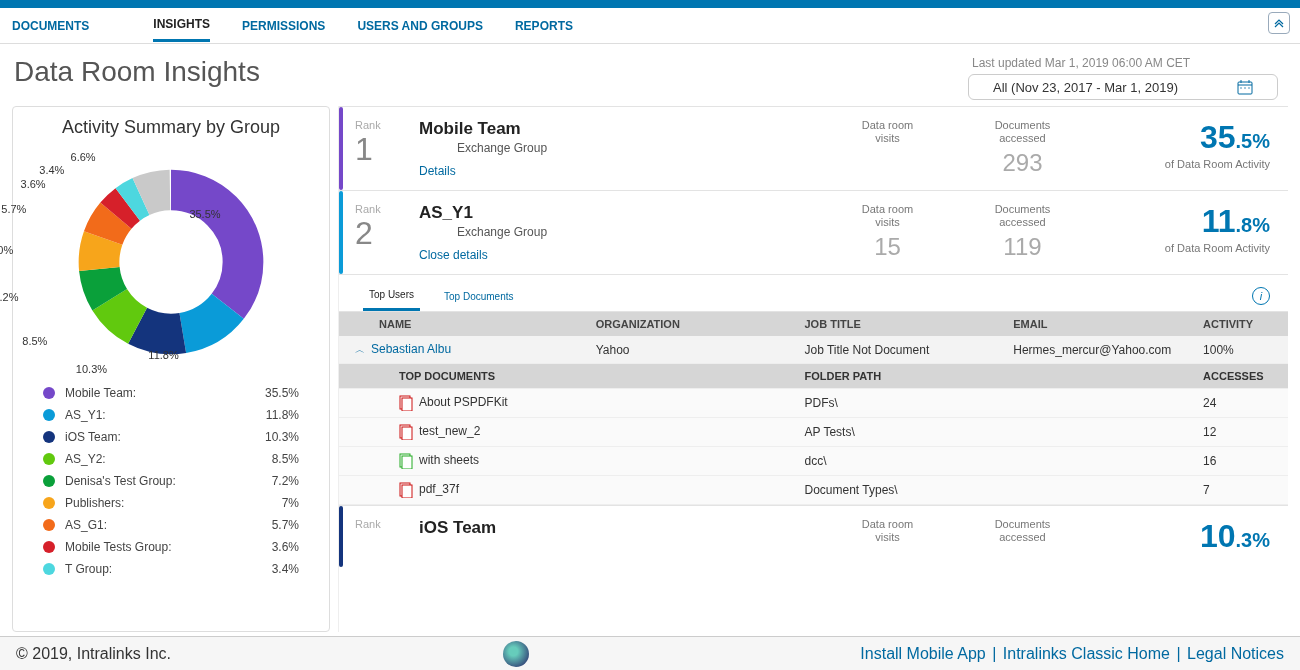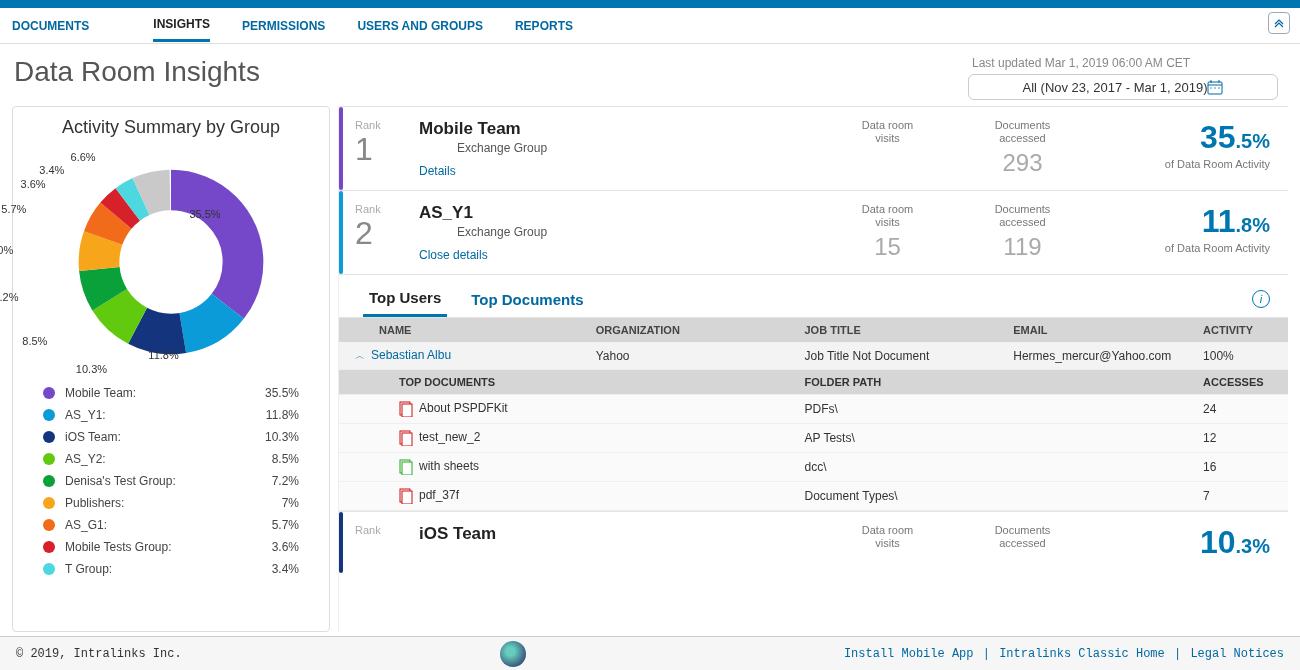--- a/index.html
+++ b/index.html
@@ -6,21 +6,21 @@
 body { font-family: "Segoe UI", Arial, sans-serif; font-size: 13px; color: #333; background: #fff; width: 1300px; height: 670px; overflow: hidden; display: flex; flex-direction: column; }
 .topbar { height: 8px; background: #0076b1; }
 .nav { display: flex; align-items: center; height: 36px; border-bottom: 1px solid #ddd; padding: 0 12px; position: relative; }
 .nav-item { text-transform: uppercase; font-weight: 600; font-size: 12px; color: #0069a0; margin-right: 32px; padding: 8px 0; cursor: pointer; }
 .nav-item.active { color: #222; border-bottom: 3px solid #0076b1; margin-left: 32px; }
 .collapse-btn { position: absolute; right: 10px; top: 4px; width: 22px; height: 22px; border: 1px solid #9ab; border-radius: 4px; display: flex; align-items: center; justify-content: center; color: #0069a0; font-size: 10px; cursor: pointer; }
 .header-row { display: flex; align-items: flex-start; justify-content: space-between; padding: 12px 22px 6px 14px; }
 .page-title { font-size: 28px; font-weight: 400; color: #555; }
 .header-right { text-align: left; }
 .last-updated { font-size: 12px; color: #888; margin-bottom: 4px; margin-left: 4px; }
-.date-picker { border: 1px solid #ccc; border-radius: 6px; padding: 4px 24px; display: flex; align-items: center; width: 310px; justify-content: center; cursor: pointer; }
+.date-picker { border: 1px solid #ccc; border-radius: 6px; padding: 4px 24px; display: flex; align-items: center; width: 310px; justify-content: space-between; cursor: pointer; }
 .cal-icon { width: 16px; height: 16px; color: #0069a0; }
 .content { flex: 1; display: flex; padding: 0 12px 4px 12px; gap: 8px; overflow: hidden; justify-content: center; }
 .left-panel { width: 318px; border: 1px solid #ddd; border-radius: 4px; background: #fff; display: flex; flex-direction: column; }
 .left-panel h2 { font-size: 18px; font-weight: 400; color: #333; text-align: center; padding: 10px 0 4px; }
 .donut-wrap { position: relative; height: 240px; display: flex; align-items: center; justify-content: center; }
 .donut { transform: rotate(-90deg); }
 .donut-label { position: absolute; font-size: 11px; color: #333; }
 .legend { padding: 0 30px 6px 30px; overflow-y: auto; }
 .legend-row { display: flex; align-items: center; padding: 4px 0; font-size: 12px; }
 .swatch { width: 12px; height: 12px; border-radius: 50%; margin-right: 10px; }
@@ -39,33 +39,33 @@
 .group-type { font-size: 12px; color: #555; margin-top: 2px; margin-left: 38px; }
 .details-link { font-size: 12px; color: #0069a0; margin-top: 9px; cursor: pointer; display: inline-block; }
 .stat-col { width: 135px; text-align: center; }
 .stat-label { font-size: 11px; color: #777; line-height: 1.2; }
 .stat-val { font-size: 24px; color: #aaa; font-weight: 400; margin-top: 4px; }
 .pct-col { width: 180px; text-align: right; }
 .pct-big { font-size: 32px; color: #0076b1; font-weight: 600; }
 .pct-small { font-size: 20px; }
 .pct-sub { font-size: 11px; color: #777; margin-top: 2px; }
 .tabs-bar { display: flex; align-items: center; padding: 6px 18px 0 24px; border-top: 1px solid #e3e3e3; border-bottom: 1px solid #e3e3e3; }
-.tab { font-size: 15px; font-weight: 700; color: #0069a0; padding: 8px 6px; margin-right: 18px; cursor: pointer; }
+.tab { font-size: 10px; font-weight: 400; color: #0069a0; padding: 8px 6px; margin-right: 18px; cursor: pointer; }
 .tab.active { color: #222; border-bottom: 3px solid #0076b1; }
 .info-icon { margin-left: auto; width: 18px; height: 18px; border: 1.5px solid #0076b1; border-radius: 50%; color: #0076b1; font-size: 11px; display: flex; align-items: center; justify-content: center; font-style: italic; cursor: pointer; }
 .tbl { width: 100%; border-collapse: collapse; font-size: 12px; }
 .tbl th { background: #d6d6d6; text-align: left; padding: 6px 10px; font-weight: 600; color: #444; font-size: 11px; }
 .tbl td { padding: 6px 10px; border-bottom: 1px solid #eee; background: #fafafa; }
 .tbl tr.user-row td { background: #f3f3f3; }
 .user-name { color: #0069a0; cursor: pointer; }
 .caret { color: #0069a0; margin-right: 6px; font-size: 10px; display: inline-block; }
 .doc-icon { display: inline-block; width: 14px; height: 16px; margin-right: 6px; vertical-align: middle; position: relative; }
 .doc-icon svg { width: 100%; height: 100%; }
 .sub-head td { background: #d6d6d6 !important; font-weight: 600; font-size: 11px; }
-.footer { height: 34px; border-top: 1px solid #ccc; display: flex; align-items: center; padding: 0 16px; font-size: 12px; background: #f6f6f6; font-family: Liberation Mono, monospace; }
+.footer { height: 34px; border-top: 1px solid #ccc; display: flex; align-items: center; padding: 0 16px; font-size: 16px; background: #f6f6f6; }
 .footer-logo { width: 26px; height: 26px; border-radius: 50%; background: radial-gradient(circle at 40% 40%, #6cb 20%, #347 80%); margin: 0 auto; }
 .footer-links { color: #0069a0; }
 .footer-links span { margin: 0 2px; }
 .copy { color: #333; }
 </style>
 </head>
 <body>
 
 <div class="topbar"></div>
 

